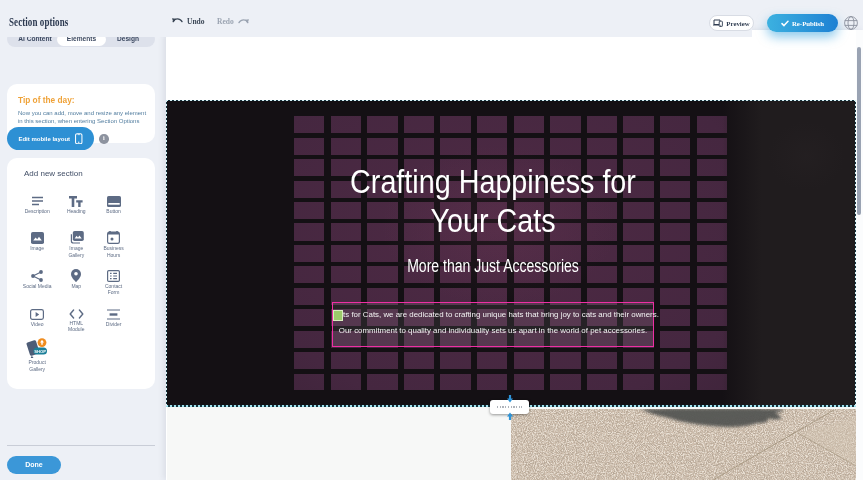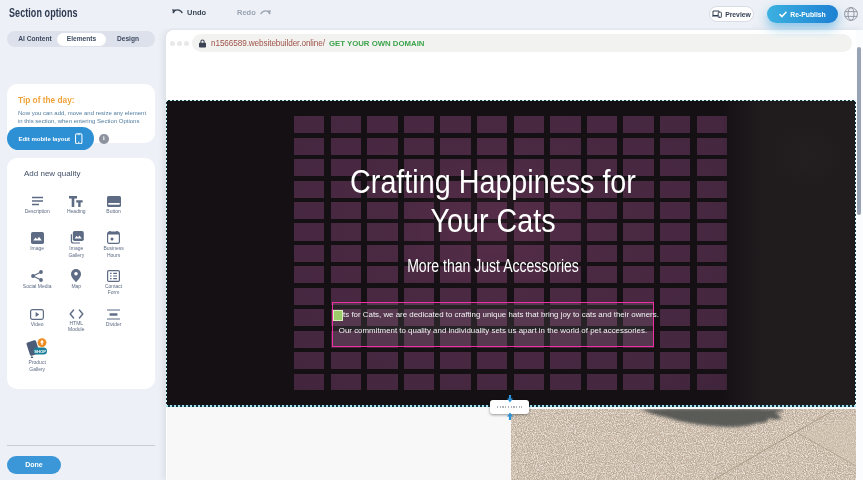--- a/index.html
+++ b/index.html
@@ -1,23 +1,23 @@
 <!DOCTYPE html>
 <html><head>
 <meta charset="utf-8">
 <style>
   * { margin:0; padding:0; box-sizing:border-box; }
   html,body { width:863px; height:480px; overflow:hidden; }
   body { font-family:"Liberation Sans", sans-serif; background:#edf0f6; position:relative; }
 
   
-  #topbar { position:absolute; left:0; top:0; width:752px; height:28px; background:#edf0f6; z-index:30; }
+  #topbar { position:absolute; left:0; top:9px; width:752px; height:28px; background:#edf0f6; z-index:30;font-family:Liberation Serif, serif; }
   #title { position:absolute; left:9px; top:6px; font-size:12.5px; font-weight:bold; color:#2c3950; letter-spacing:.1px; transform:scaleX(.72); transform-origin:left center; white-space:nowrap; }
   .undo { position:absolute; left:172px; top:8px; display:flex; align-items:flex-start; gap:4px; font-size:7.5px; font-weight:bold; color:#3a4655; }
-  .redo { position:absolute; left:217px; top:8px; display:flex; align-items:center; gap:4px; font-size:7.5px; font-weight:bold; color:#9ba4b2;margin-left:20px; }
+  .redo { position:absolute; left:217px; top:8px; display:flex; align-items:center; gap:4px; font-size:7.5px; font-weight:bold; color:#9ba4b2; }
   #previewBtn { position:absolute; left:709px; top:6px; width:45px; height:16px; background:#fff; border:1px solid #d8dce4; border-radius:8.5px; display:flex; align-items:center; justify-content:center; gap:3px; font-size:6.8px; font-weight:bold; color:#323f53; }
   #republishBtn { position:absolute; left:767px; top:5px; width:71px; height:18px; border-radius:9.5px; background:linear-gradient(90deg,#3cb1e0,#1d80d3); box-shadow:0 5px 11px rgba(45,156,219,.55); display:flex; align-items:center; justify-content:center; gap:3px; font-size:6.8px; font-weight:bold; color:#fff; }
 
   
   #segment { position:absolute; left:7px; top:31px; width:148px; height:16px; background:#dde1eb; border-radius:8px; }
   #segment .seg { position:absolute; top:0; height:16px; line-height:16px; font-size:6.6px; font-weight:bold; color:#3c4961; text-align:center; }
   #segWhite { position:absolute; left:50px; top:1.5px; width:49px; height:13px; background:#fff; border-radius:7px; }
   #tipcard { position:absolute; left:7px; top:60px; width:148px; height:59px; background:#fff; border-radius:10px;margin-top:24px; }
   #tipTitle { position:absolute; left:11px; top:10.5px; font-size:8.3px; font-weight:bold; color:#efa238; }
   #tipBody { position:absolute; left:11px; top:24.5px; font-size:6px; color:#527d9f; line-height:8.5px; }
@@ -68,32 +68,20 @@
   .bluearrow { position:absolute; z-index:41; }
   .ant { position:absolute; z-index:6; }
 
   #scrollstrip { position:absolute; left:690px; top:0; width:7px; height:450px; background:#fbfcfd; }
   #scrollthumb { position:absolute; left:1px; top:17px; width:4px; height:168px; border-radius:2px; background:#9aa3b3; }
 </style>
 </head>
 <body>
 
 <div id="browser">
-  <div id="chrome">
-    <div class="dot" style="left:3.5px;"></div>
-    <div class="dot" style="left:10.5px;"></div>
-    <div class="dot" style="left:17.5px;"></div>
-    <div id="addrPill">
-      <svg style="margin-left:7px;margin-right:5px" width="7" height="9" viewBox="0 0 8 10">
-          <path fill="#3a4152" d="M1.5 4V3a2.5 2.5 0 0 1 5 0v1h.5a1 1 0 0 1 1 1v3.5a1 1 0 0 1-1 1H1a1 1 0 0 1-1-1V5a1 1 0 0 1 1-1h.5zm1.2 0h2.6V3a1.3 1.3 0 0 0-2.6 0v1z"></path>
-        </svg>
-      <span id="url">n1566589.websitebuilder.online/</span>
-      <span id="greenLink" style="margin-left:4px">GET YOUR OWN DOMAIN</span>
-    </div>
-  </div>
   <div id="site">
     <div id="darksec">
       <div id="grid"></div>
       <div class="ant" style="left:0;top:0;width:690px;height:1px;background:repeating-linear-gradient(90deg,#d8f3f8 0 2px,#16333d 2px 4px);"></div>
       <div class="ant" style="left:0;top:305px;width:690px;height:1.5px;background:repeating-linear-gradient(90deg,#9fe2ef 0 2px,#16333d 2px 4px);"></div>
       <div class="ant" style="left:0;top:0;width:1px;height:306px;background:repeating-linear-gradient(180deg,#d8f3f8 0 2px,#16333d 2px 4px);"></div>
       <div class="ant" style="left:688.5px;top:0;width:1.5px;height:306px;background:repeating-linear-gradient(180deg,#d8f3f8 0 2px,#16333d 2px 4px);"></div>
       <div id="heroglow"></div>
       <div style="position:absolute;left:556px;top:0;width:134px;height:306px;background:linear-gradient(90deg,rgba(32,28,30,0),#201c1e 40px);"></div>
       <div style="position:absolute;left:580px;top:8px;width:110px;height:120px;background:radial-gradient(ellipse 55px 50px at 55% 40%, rgba(44,38,40,.28), rgba(0,0,0,0) 70%);"></div>
@@ -204,21 +192,21 @@
   <span>Edit mobile layout</span>
   <svg width="7.5" height="11.5" viewBox="0 0 8 12">
       <rect x="0.6" y="0.6" width="6.8" height="10.8" rx="1.6" fill="none" stroke="#fff" stroke-width="1.1"></rect>
       <path stroke="#fff" stroke-width="0.8" d="M2.8 1.6h2.4"></path>
       <circle cx="4" cy="9.7" r="0.7" fill="#fff"></circle>
     </svg>
 </div>
 <div id="infoIcon">i</div>
 
 <div id="elemCard">
-  <div id="elemTitle">Add new quality</div>
+  <div id="elemTitle">Add new section</div>
 
   <div class="cell" style="left:11.2px;top:38px;">
     <svg width="13" height="11" viewBox="0 0 13 11">
         <g stroke="#5d6b84" stroke-width="1.5">
           <path d="M1 1.6h11M1 5h11M1 8.4h7"></path>
         </g>
       </svg>
     <div class="lbl">Description</div>
   </div>
   <div class="cell" style="left:50.3px;top:38px;">

